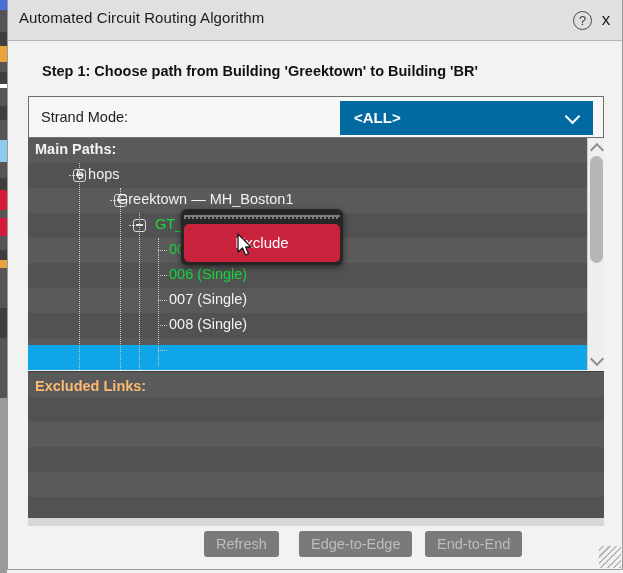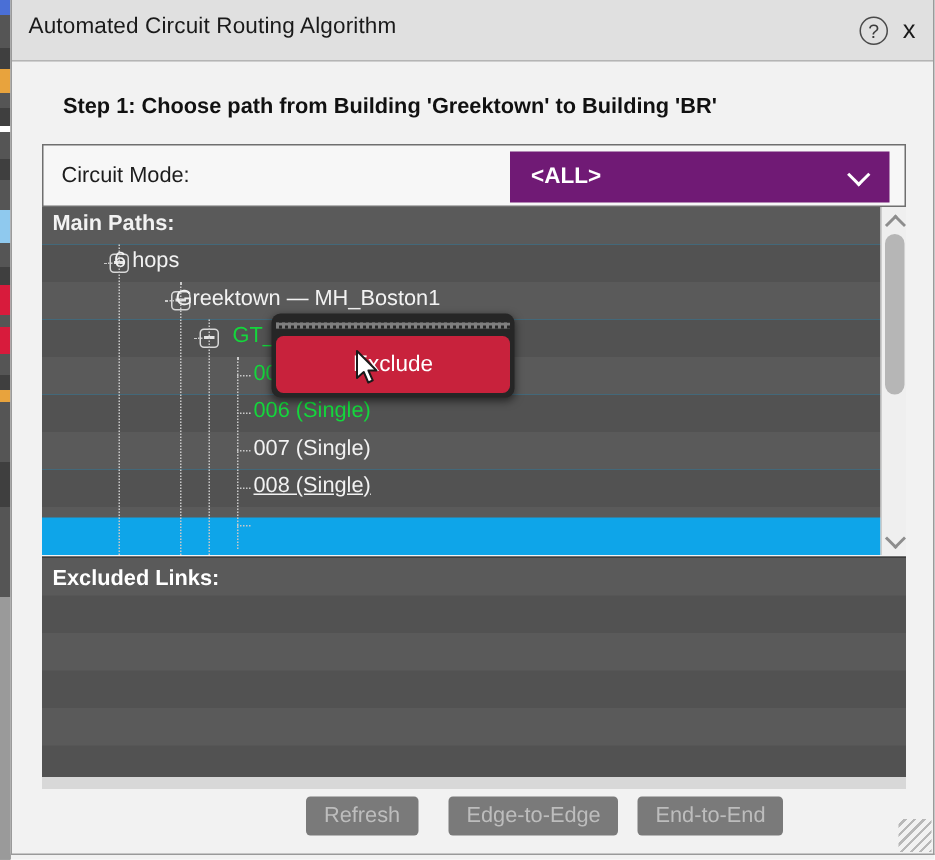--- a/index.html
+++ b/index.html
@@ -116,21 +116,21 @@
     top: 12px;
     font-size: 14.5px;
     color: #1d1d1d;
   }
   #strand-select {
     position: absolute;
     left: 311px;
     top: 4px;
     width: 253px;
     height: 34px;
-    background: #701a75;
+    background: #0369a1;
     cursor: pointer;
   }
   #strand-value {
     position: absolute;
     left: 14px;
     top: 8px;
     font-size: 15px;
     font-weight: bold;
     color: #ffffff;
   }
@@ -264,21 +264,21 @@
     border-top: 1px solid #3d3d3d;
     overflow: hidden;
     box-sizing: border-box;
   }
   #excluded-title {
     position: absolute;
     left: 7px;
     top: 6px;
     font-size: 14.5px;
     font-weight: bold;
-    color: #ffffff;
+    color: #fdba74;
   }
   .ex-row {
     position: relative;
     height: 25px;
   }
   .ex-row.odd  { background: #5a5a5a; }
   .ex-row.even { background: #525252; }
   #excluded-footer {
     position: absolute;
     left: 0; bottom: 0;
@@ -410,21 +410,21 @@
 
   <div id="titlebar">
     <div id="title-text">Automated Circuit Routing Algorithm</div>
     <div id="help-button">?</div>
     <div id="close-button">x</div>
   </div>
 
   <div id="step-heading">Step 1: Choose path from Building 'Greektown' to Building 'BR'</div>
 
   <div id="strand-bar">
-    <div id="strand-label">Circuit Mode:</div>
+    <div id="strand-label">Strand Mode:</div>
     <div id="strand-select">
       <div id="strand-value">&lt;ALL&gt;</div>
       <div id="strand-chevron"></div>
     </div>
   </div>
 
   <div id="tree-panel">
     <div id="tree-rows">
         <div class="tree-row header-row">
           <div class="row-label bold" style="left: 7px;">Main Paths:</div>
@@ -444,21 +444,21 @@
         <div class="tree-row odd">
           <div class="row-label green" style="left: 141px;">005 (Single)</div>
         </div>
         <div class="tree-row even">
           <div class="row-label green" style="left: 141px;">006 (Single)</div>
         </div>
         <div class="tree-row odd">
           <div class="row-label" style="left: 141px;">007 (Single)</div>
         </div>
         <div class="tree-row even">
-          <div class="row-label" style="left: 141px; text-decoration: underline;">008 (Single)</div>
+          <div class="row-label" style="left: 141px;">008 (Single)</div>
         </div>
         <div class="tree-row odd" style="height: 7px;"></div>
         <div class="vline" style="left: 51px; top: 25px; height: 207px;"></div>
         <div class="vline" style="left: 92px; top: 50px; height: 182px;"></div>
         <div class="vline" style="left: 111px; top: 75px; height: 157px;"></div>
         <div class="vline" style="left: 130px; top: 100px; height: 128px;"></div>
         <div class="hline" style="left: 41px; top: 37px; width: 6px;"></div>
         <div class="hline" style="left: 82px; top: 62px; width: 6px;"></div>
         <div class="hline" style="left: 101px; top: 87px; width: 6px;"></div>
         <div class="hline" style="left: 130px; top: 112px; width: 9px;"></div>

